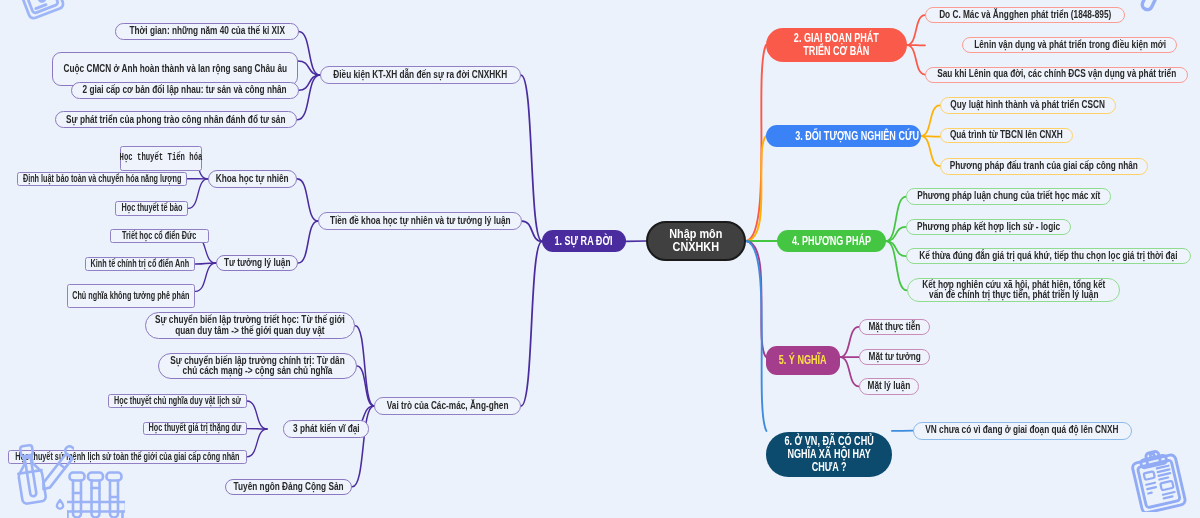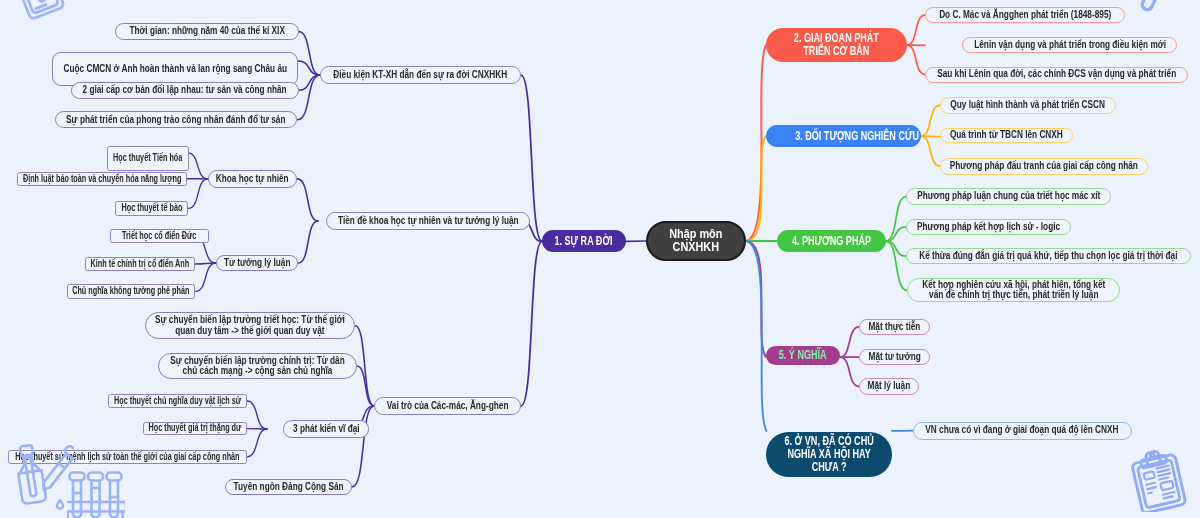--- a/index.html
+++ b/index.html
@@ -91,45 +91,45 @@
       </div>
       <div class="node lvl3" style="left: 52.4px; top: 52.1px; width: 245.6px; height: 34px; border-color: rgb(139, 120, 193); border-radius: 8.9px;">
         <span style="transform: scaleX(0.826);">Cuộc CMCN ở Anh hoàn thành và lan rộng sang Châu âu</span>
       </div>
       <div class="node lvl3" style="left: 70.9px; top: 81.7px; width: 227.8px; height: 17.2px; border-color: rgb(139, 120, 193); border-radius: 8.6px;">
         <span style="transform: scaleX(0.826);">2 giai cấp cơ bản đối lập nhau: tư sản và công nhân</span>
       </div>
       <div class="node lvl3" style="left: 54.7px; top: 111.1px; width: 242.8px; height: 17.4px; border-color: rgb(139, 120, 193); border-radius: 8.7px;">
         <span style="transform: scaleX(0.826);">Sự phát triển của phong trào công nhân đánh đổ tư sản</span>
       </div>
-      <div class="node lvl2" style="left: 326px; top: 212px; width: 204px; height: 18px; border-color: rgb(146, 128, 197); border-radius: 9px;">
+      <div class="node lvl2" style="left: 318px; top: 212px; width: 204px; height: 18px; border-color: rgb(146, 128, 197); border-radius: 9px;">
         <span style="transform: scaleX(0.826);">Tiền đề khoa học tự nhiên và tư tưởng lý luận</span>
       </div>
       <div class="node lvl3" style="left: 207.8px; top: 169.9px; width: 89.6px; height: 17.9px; border-color: rgb(139, 120, 193); border-radius: 8.95px;">
         <span style="transform: scaleX(0.826);">Khoa học tự nhiên</span>
       </div>
-      <div class="node lvl4" style="left: 107px; top: 145.6px; width: 82.1px; height: 25px; border-color: rgb(146, 128, 197);">
+      <div class="node lvl4" style="left: 120px; top: 145.6px; width: 82.1px; height: 25px; border-color: rgb(146, 128, 197); font-family: Liberation Mono, monospace;">
         <span style="transform: scaleX(0.726);">Học thuyết Tiến hóa</span>
       </div>
       <div class="node lvl4" style="left: 17.1px; top: 171.5px; width: 170.4px; height: 14.4px; border-color: rgb(146, 128, 197);">
         <span style="transform: scaleX(0.726);">Định luật bảo toàn và chuyển hóa năng lượng</span>
       </div>
       <div class="node lvl4" style="left: 114.8px; top: 201.1px; width: 73.5px; height: 14.6px; border-color: rgb(146, 128, 197);">
         <span style="transform: scaleX(0.726);">Học thuyết tế bào</span>
       </div>
       <div class="node lvl3" style="left: 215.9px; top: 254.6px; width: 82.3px; height: 16.8px; border-color: rgb(139, 120, 193); border-radius: 8.4px;">
         <span style="transform: scaleX(0.826);">Tư tưởng lý luận</span>
       </div>
       <div class="node lvl4" style="left: 109.6px; top: 228.9px; width: 99px; height: 14.6px; border-color: rgb(146, 128, 197);">
         <span style="transform: scaleX(0.726);">Triết học cổ điển Đức</span>
       </div>
       <div class="node lvl4" style="left: 84.9px; top: 256.7px; width: 110.5px; height: 14.6px; border-color: rgb(146, 128, 197);">
         <span style="transform: scaleX(0.726);">Kinh tế chính trị cổ điển Anh</span>
       </div>
-      <div class="node lvl4" style="left: 66.7px; top: 284.1px; width: 128.7px; height: 15px; border-color: rgb(146, 128, 197); justify-content: center;">
+      <div class="node lvl4" style="left: 66.7px; top: 284.1px; width: 128.7px; height: 24px; border-color: rgb(146, 128, 197); justify-content: center;">
         <span style="transform: scaleX(0.726);">Chủ nghĩa không tưởng phê phán</span>
       </div>
       <div class="node lvl2" style="left: 374px; top: 397px; width: 147px; height: 18px; border-color: rgb(146, 128, 197); border-radius: 9px;">
         <span style="transform: scaleX(0.826);">Vai trò của Các-mác, Ăng-ghen</span>
       </div>
       <div class="node lvl3" style="left: 144.6px; top: 312.2px; width: 210.8px; height: 27px; border-color: rgb(139, 120, 193); border-radius: 13.5px;">
         <span style="transform: scaleX(0.826);">
           <div>Sự chuyển biến lập trường triết học: Từ thế giới</div>
           <div>quan duy tâm -&gt; thế giới quan duy vật</div>
         </span>
@@ -193,21 +193,21 @@
       </div>
       <div class="node lvl2" style="left: 906px; top: 248.2px; width: 285px; height: 16px; border-color: rgb(143, 221, 142); border-radius: 8px;">
         <span style="transform: scaleX(0.826);">Kế thừa đúng đắn giá trị quá khứ, tiếp thu chọn lọc giá trị thời đại</span>
       </div>
       <div class="node lvl2" style="left: 906.8px; top: 278.2px; width: 213.2px; height: 24.3px; border-color: rgb(143, 221, 142); border-radius: 12.15px;">
         <span style="transform: scaleX(0.826);">
           <div>Kết hợp nghiên cứu xã hội, phát hiện, tổng kết</div>
           <div>vấn đề chính trị thực tiễn, phát triển lý luận</div>
         </span>
       </div>
-      <div class="node branch-node" style="left: 766px; top: 346px; width: 74px; height: 19px; background: rgb(164, 62, 140); color: #86efac; border-radius: 11px;">
+      <div class="node branch-node" style="left: 766px; top: 346px; width: 74px; height: 29px; background: rgb(164, 62, 140); color: #fde047; border-radius: 11px;">
         <span style="transform: scaleX(0.754);">5. Ý NGHĨA</span>
       </div>
       <div class="node lvl2" style="left: 858.9px; top: 318.7px; width: 71.4px; height: 16.3px; border-color: rgb(200, 139, 186); border-radius: 8.15px;">
         <span style="transform: scaleX(0.826);">Mặt thực tiễn</span>
       </div>
       <div class="node lvl2" style="left: 858.9px; top: 348.9px; width: 71.1px; height: 16.3px; border-color: rgb(200, 139, 186); border-radius: 8.15px;">
         <span style="transform: scaleX(0.826);">Mặt tư tưởng</span>
       </div>
       <div class="node lvl2" style="left: 859px; top: 378px; width: 60.4px; height: 16.9px; border-color: rgb(200, 139, 186); border-radius: 8.45px;">
         <span style="transform: scaleX(0.826);">Mặt lý luận</span>

